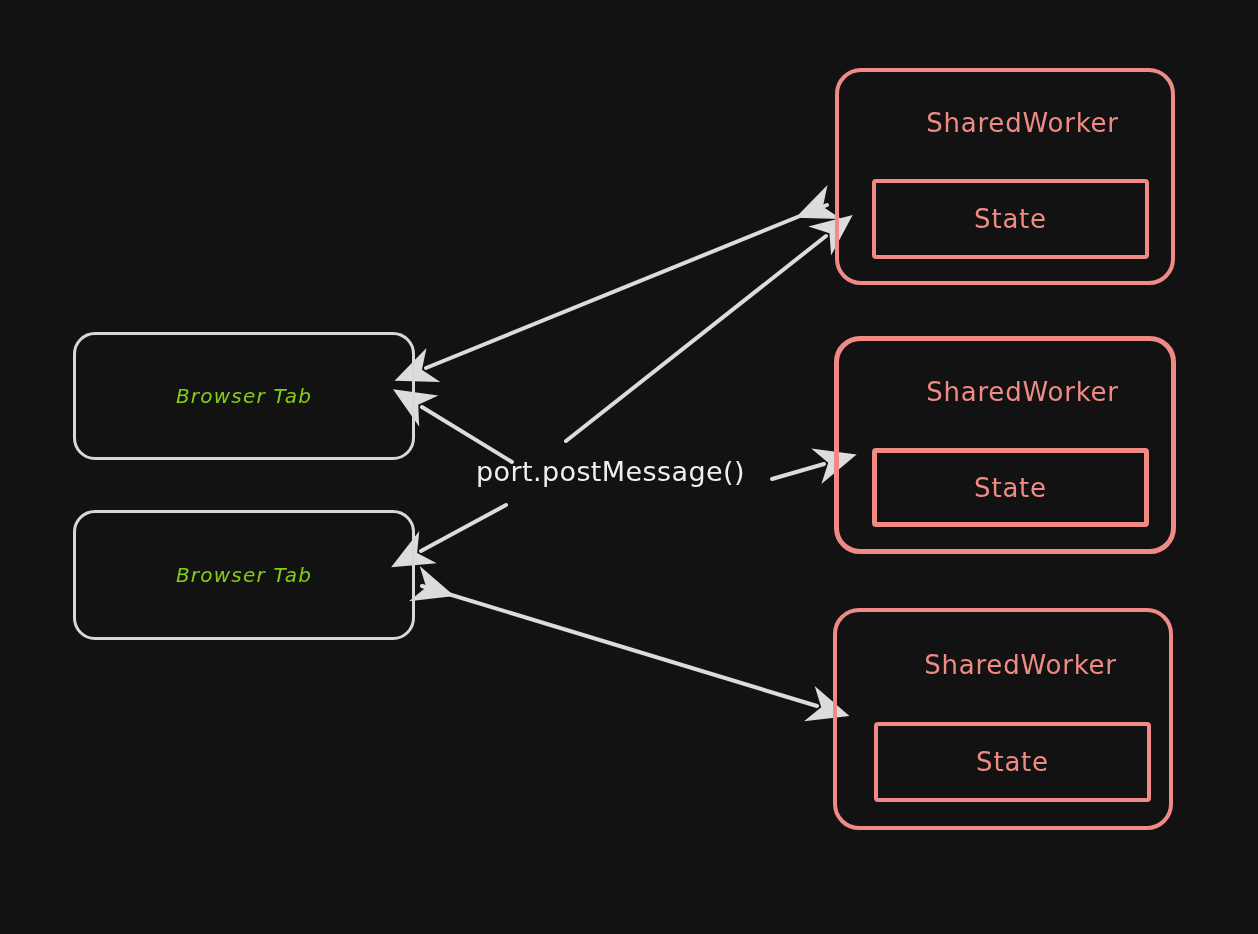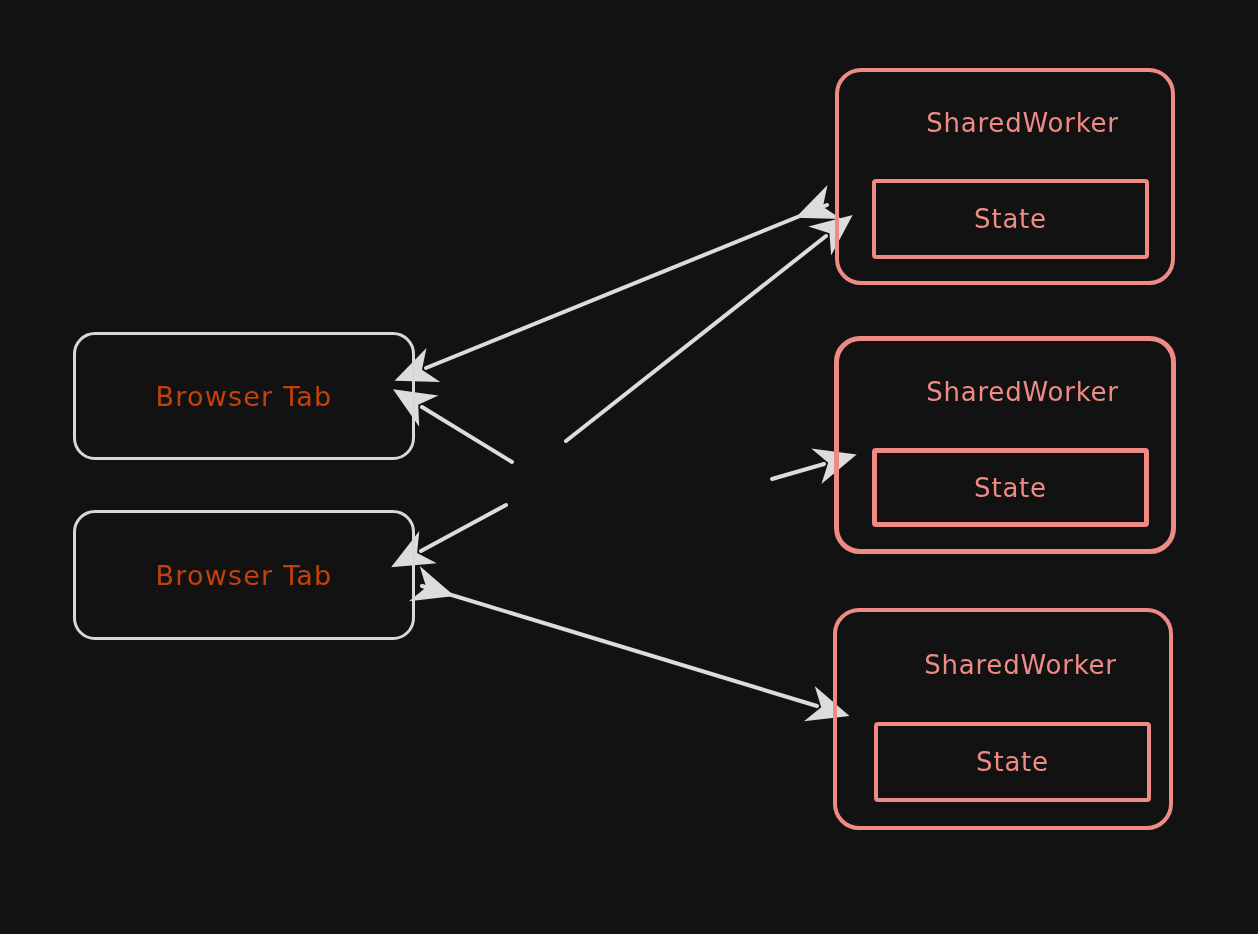--- a/index.html
+++ b/index.html
@@ -64,23 +64,24 @@
     left: 0;
     right: 0;
     text-align: center;
   }
   .hand-text {
     font-family: "DejaVu Sans", sans-serif;
     font-weight: 400;
     letter-spacing: 0.6px;
   }
   .tab-label {
-    font-size: 27px;
-    color: #c2410c;
+    font-size: 20px;
+    color: #84cc16;
     letter-spacing: 1.2px;
+    font-style: italic;
   }
   .sw-label {
     font-size: 26px;
     color: #ef8a85;
     letter-spacing: 0.8px;
     padding-left: 35px;
   }
   .state-label {
     font-size: 26px;
     color: #ef8a85;
@@ -158,14 +159,15 @@
     </div>
   </div>
 
   <div class="node sw-box" style="left:833px; top:608px; width:340px; height:222px;">
     <span class="hand-text sw-label sw-title" style="top:38px;">SharedWorker</span>
     <div class="state-box" style="left:37px; top:110px; width:277px; height:80px;">
       <span class="hand-text state-label">State</span>
     </div>
   </div>
 
+  <div id="edge-label" class="hand-text">port.postMessage()</div>
 
 </div>
 
 </body></html>

